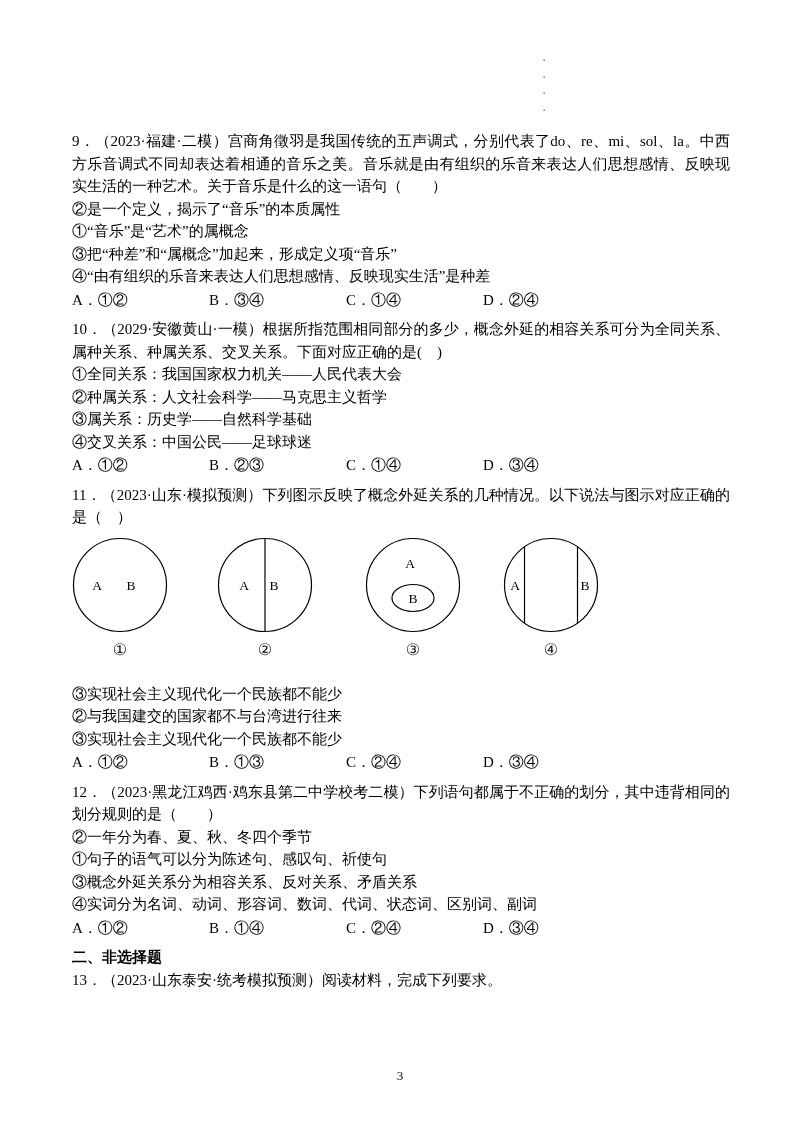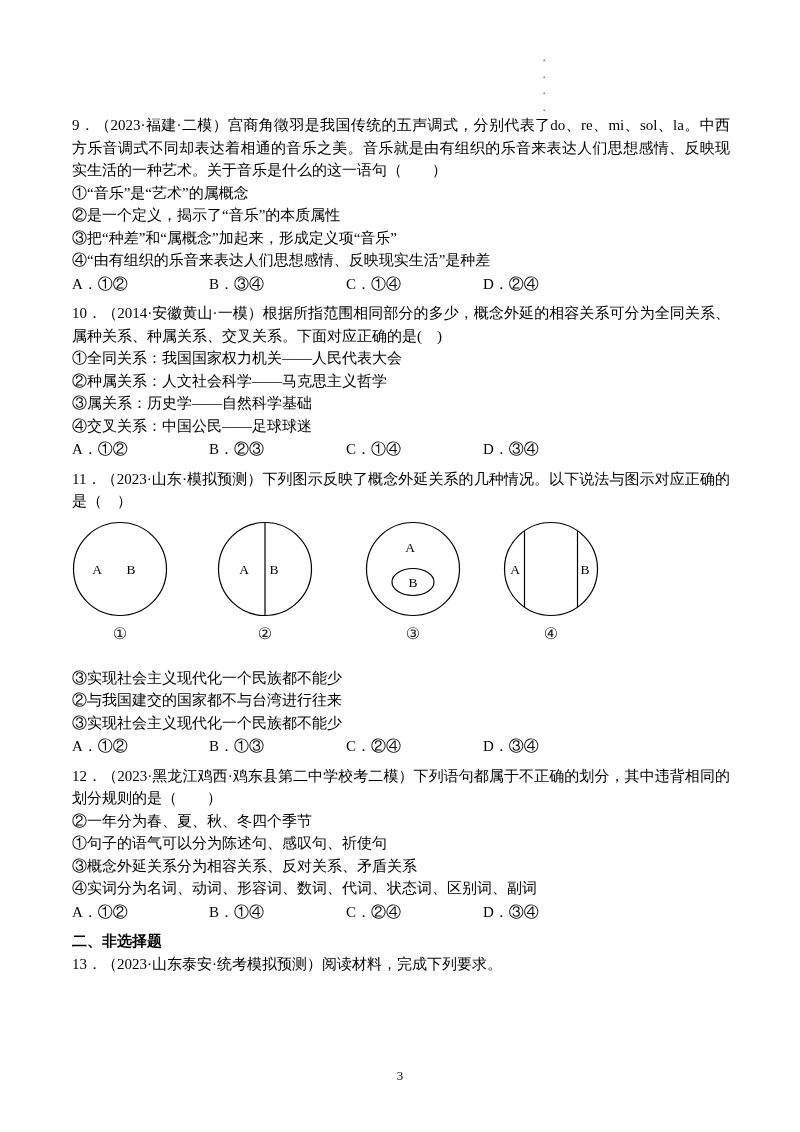--- a/index.html
+++ b/index.html
@@ -7,21 +7,21 @@
     width: 800px; height: 1132px;
     position: relative;
     background: #ffffff;
     color: #000000;
     font-family: "Liberation Serif", "DejaVu Serif", serif;
     font-size: 15px;
     overflow: hidden;
   }
   .content {
     position: absolute;
-    left: 72px; top: 114px;
+    left: 72px; top: 130px;
     width: 658px;
     line-height: 22.5px;
   }
   p { margin: 0; }
   .question { margin-bottom: 7px; }
   .stem { text-align: justify; }
   .options { display: flex; margin-top: 1px; justify-content: center; }
   .options .opt { flex: 0 0 137px; }
   .options .opt:last-child { flex: 1 1 auto; }
   .figures { position: relative; height: 136px; margin: 8px 0 10px 0; }
@@ -46,34 +46,34 @@
 
 <div class="dots">·
 ·
 ·
 ·</div>
 
 <div class="content">
 
   <div class="question">
     <p class="stem">9．（2023·福建·二模）宫商角徵羽是我国传统的五声调式，分别代表了do、re、mi、sol、la。中西方乐音调式不同却表达着相通的音乐之美。音乐就是由有组织的乐音来表达人们思想感情、反映现实生活的一种艺术。关于音乐是什么的这一语句（　　）</p>
+    <p class="item">②是一个定义，揭示了“音乐”的本质属性</p>
     <p class="item">①“音乐”是“艺术”的属概念</p>
-    <p class="item">②是一个定义，揭示了“音乐”的本质属性</p>
     <p class="item">③把“种差”和“属概念”加起来，形成定义项“音乐”</p>
     <p class="item">④“由有组织的乐音来表达人们思想感情、反映现实生活”是种差</p>
     <div class="options">
       <span class="opt">A．①②</span>
       <span class="opt">B．③④</span>
       <span class="opt">C．①④</span>
       <span class="opt">D．②④</span>
     </div>
   </div>
 
   <div class="question">
-    <p class="stem">10．（2014·安徽黄山·一模）根据所指范围相同部分的多少，概念外延的相容关系可分为全同关系、属种关系、种属关系、交叉关系。下面对应正确的是(　)</p>
+    <p class="stem">10．（2029·安徽黄山·一模）根据所指范围相同部分的多少，概念外延的相容关系可分为全同关系、属种关系、种属关系、交叉关系。下面对应正确的是(　)</p>
     <p class="item">①全同关系：我国国家权力机关——人民代表大会</p>
     <p class="item">②种属关系：人文社会科学——马克思主义哲学</p>
     <p class="item">③属关系：历史学——自然科学基础</p>
     <p class="item">④交叉关系：中国公民——足球球迷</p>
     <div class="options">
       <span class="opt">A．①②</span>
       <span class="opt">B．②③</span>
       <span class="opt">C．①④</span>
       <span class="opt">D．③④</span>
     </div>

